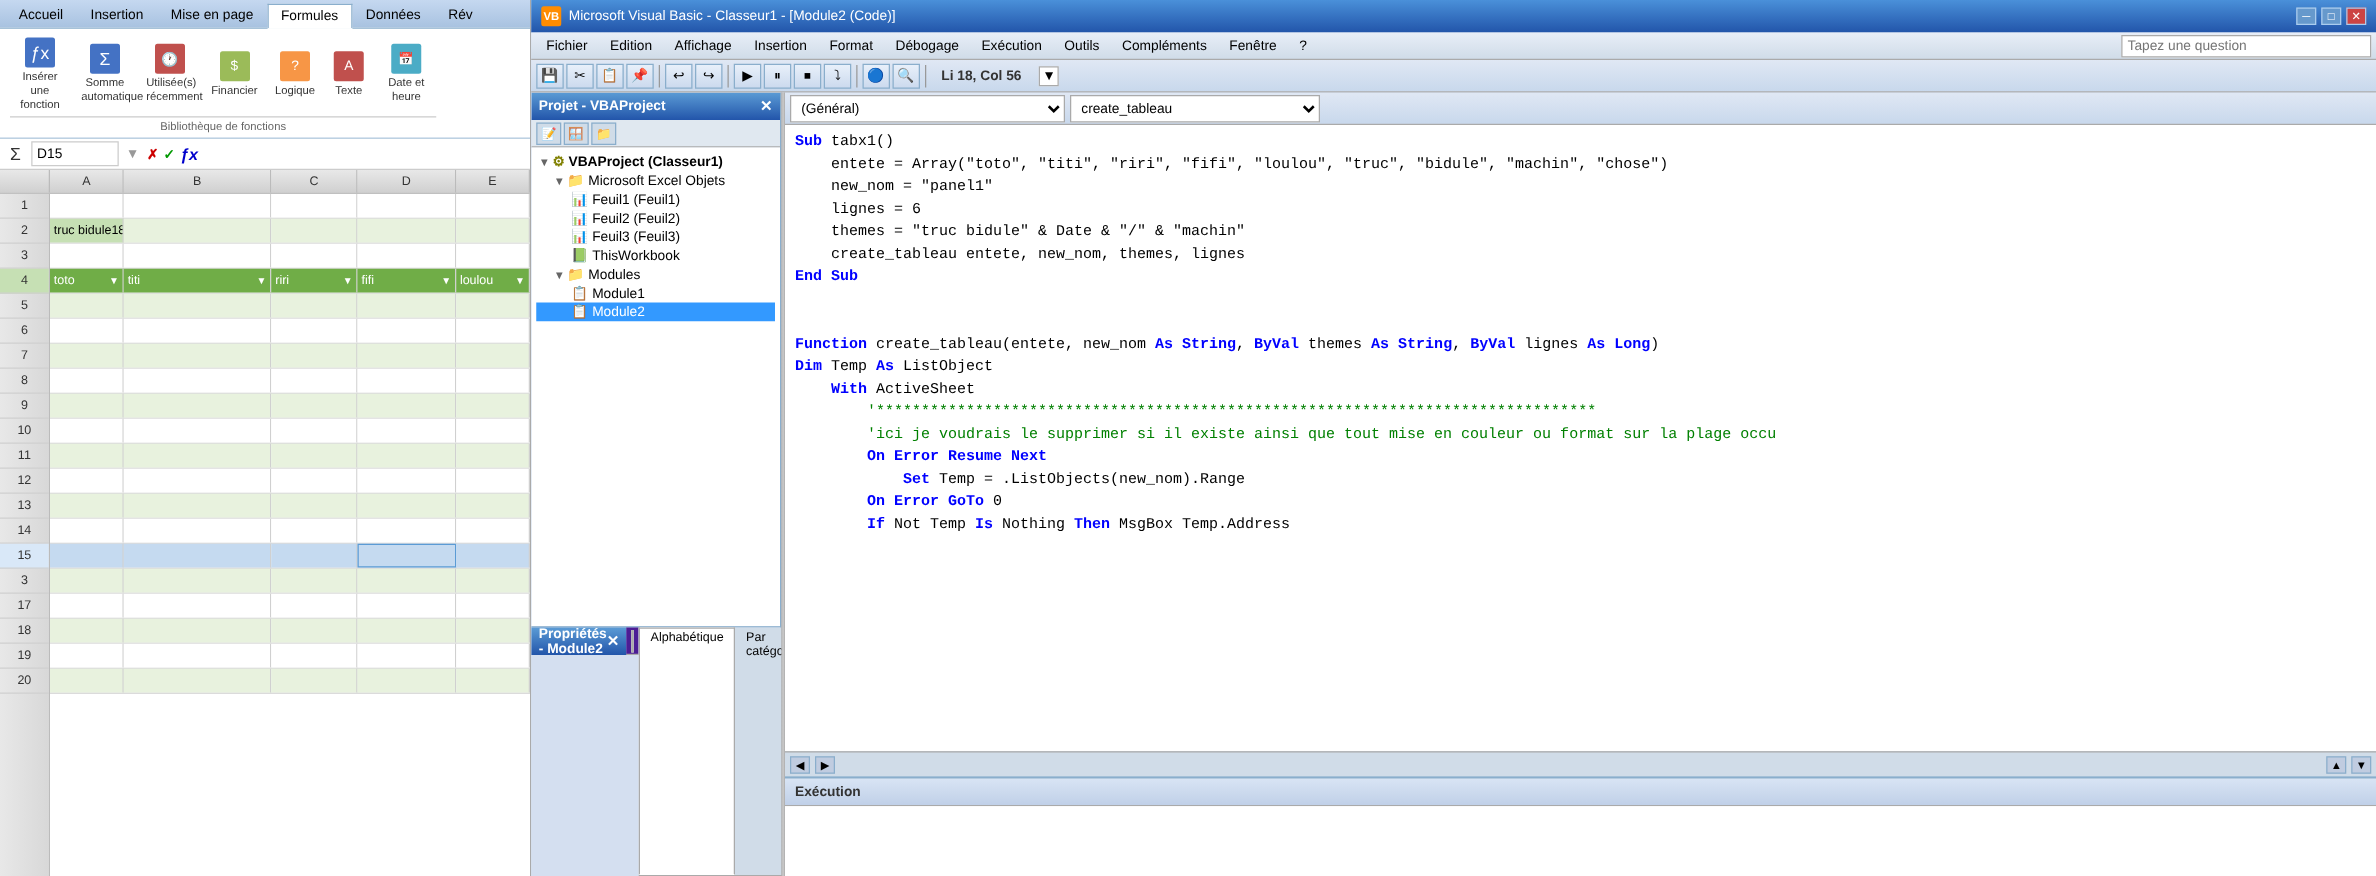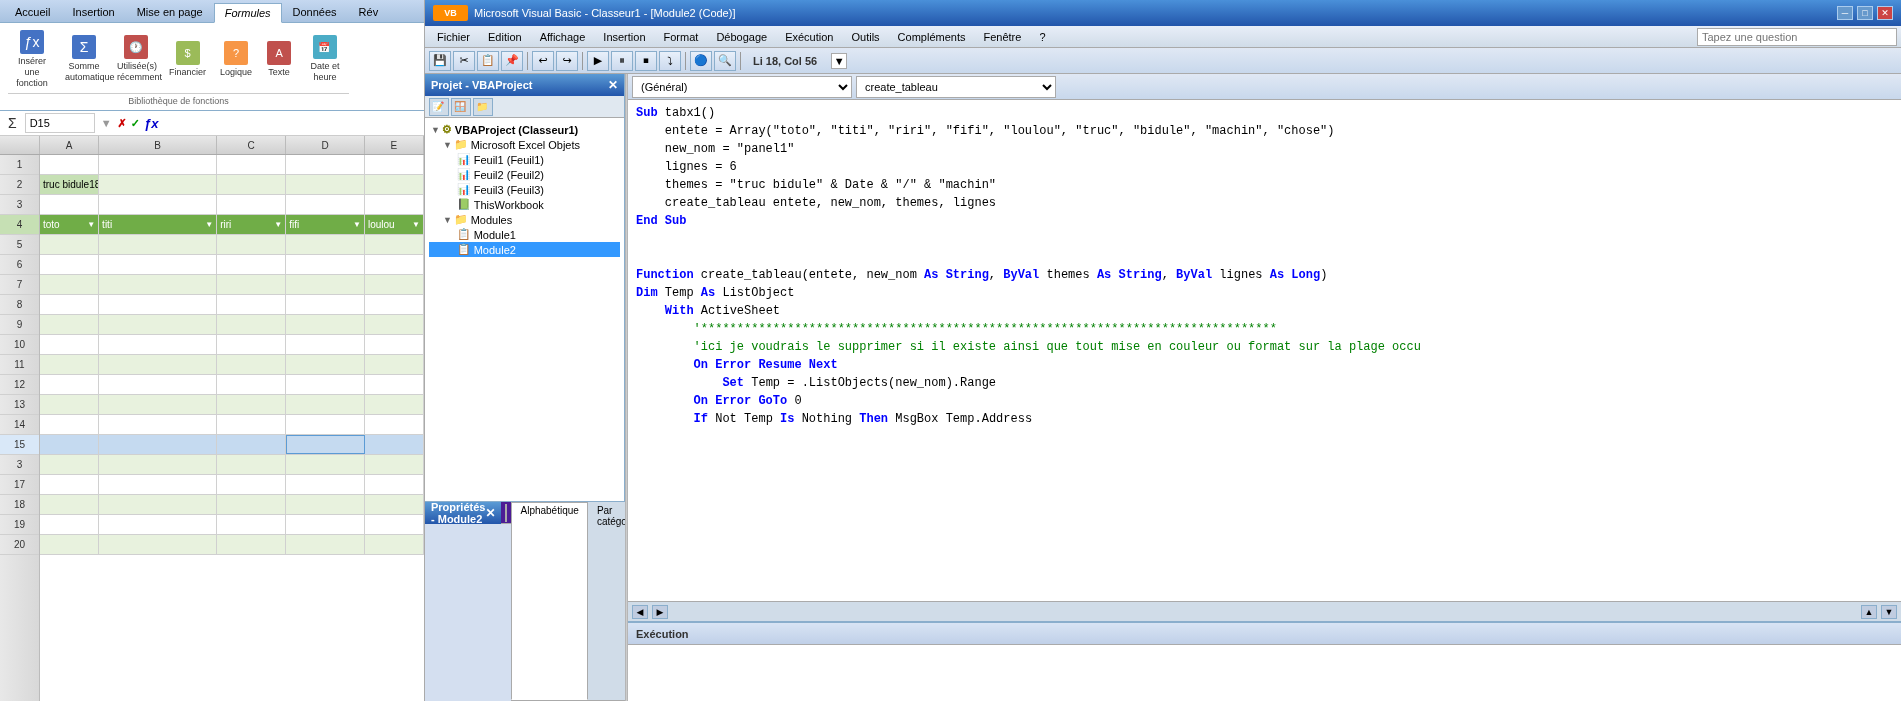--- a/index.html
+++ b/index.html
@@ -37,21 +37,20 @@
       border-bottom: none;
       background: transparent;
     }
 
     .ribbon-tab.active {
       background: white;
       border-color: #8aaecc;
       border-bottom: 1px solid white;
       position: relative;
       bottom: -1px;
-      font-style: italic;
     }
 
     .ribbon-content {
       background: white;
       border-top: 1px solid #8aaecc;
       padding: 4px 8px;
       display: flex;
       align-items: flex-start;
       gap: 12px;
       min-height: 56px;
@@ -220,21 +219,21 @@
       background: linear-gradient(to bottom, #4a90d9, #2255aa);
       display: flex;
       align-items: center;
       padding: 0 8px;
       color: white;
       font-size: 11px;
       gap: 6px;
     }
 
     .vba-title-icon {
-      width: 35px; height: 16px;
+      width: 16px; height: 16px;
       background: #ff8c00;
       border-radius: 2px;
       font-size: 9px;
       display: flex; align-items: center; justify-content: center;
       color: white; font-weight: bold;
     }
 
     .vba-title-text { font-size: 11px; color: white; font-weight: normal; }
 
     .vba-win-controls {

